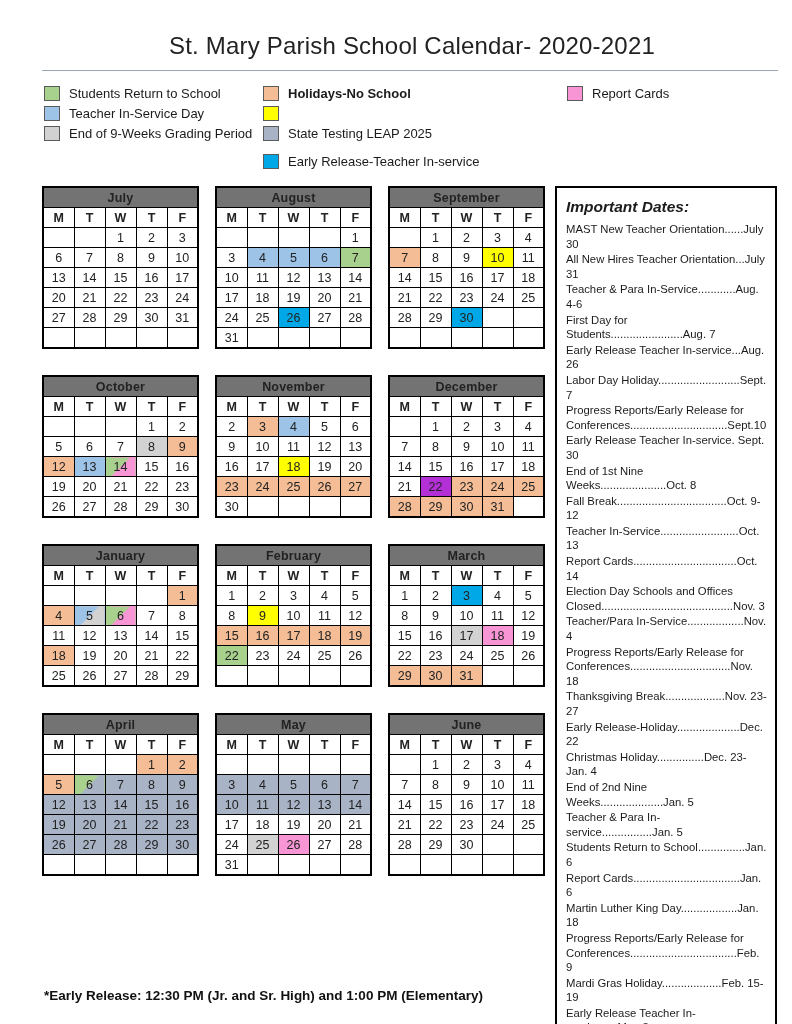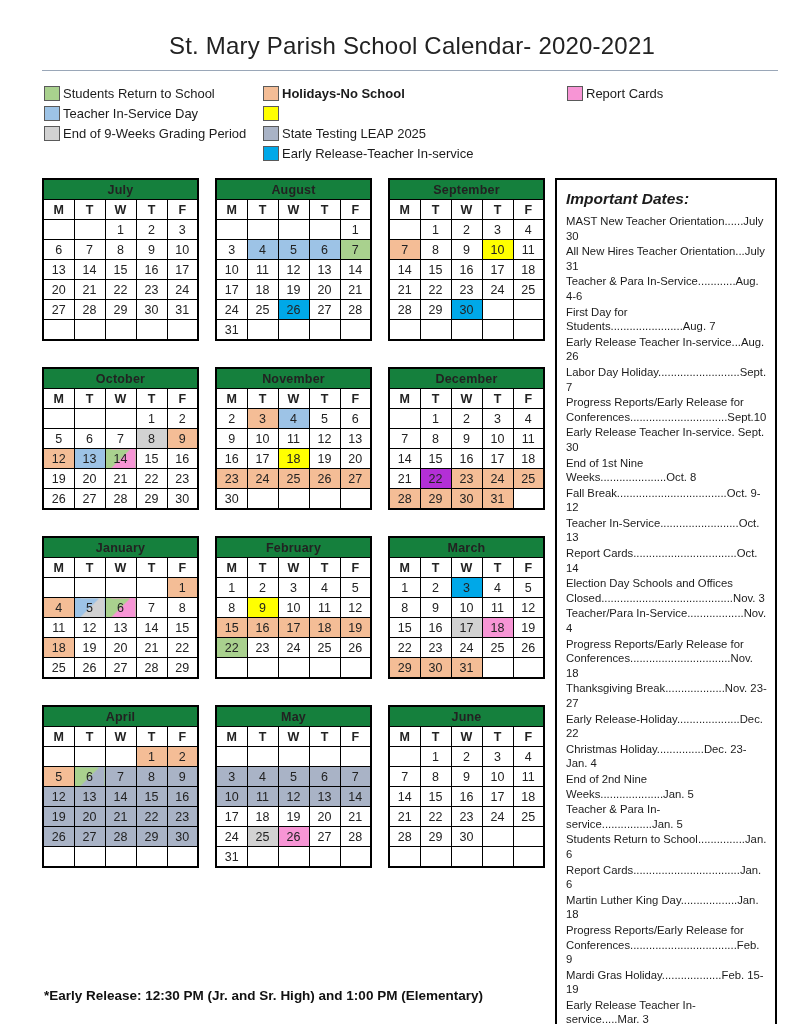--- a/index.html
+++ b/index.html
@@ -4,30 +4,30 @@
 <style>
   html,body{margin:0;padding:0;background:#ffffff;}
   body{width:792px;height:1024px;font-family:"Liberation Sans",sans-serif;color:#1b1b1b;position:relative;overflow:hidden;}
   .page{box-sizing:border-box;width:792px;height:1024px;padding:26px 10px 0 42px;}
 
   .page-title{text-align:center;font-size:24px;font-weight:400;letter-spacing:.2px;color:#222;margin:6px 30px 10px 30px;}
   .title-rule{border:none;border-top:1.5px solid #9aa7b8;margin:0 4px 14px 0;}
 
   
   .legend{display:grid;grid-template-columns:215px 300px 1fr;column-gap:4px;row-gap:3px;margin:0 0 16px 2px;}
-  .legend-item{display:flex;align-items:center;gap:3px;font-size:13px;line-height:17px;}
+  .legend-item{display:flex;align-items:center;gap:9px;font-size:13px;line-height:17px;}
   .legend-swatch{width:16px;height:15px;border:1.5px solid #5a5a5a;flex:0 0 auto;box-sizing:border-box;}
 
   
   .content{display:flex;align-items:flex-start;}
   .months-grid{display:grid;grid-template-columns:repeat(3,157px);column-gap:16px;row-gap:26px;align-items:start;}
 
   table.month{border-collapse:collapse;border:2px solid #000;width:157px;table-layout:fixed;background:#fff;}
   table.month td{border:1px solid #000;text-align:center;padding:0;height:19px;font-size:12.5px;color:#222;overflow:hidden;}
-  td.month-title{background:#15803d;font-weight:700;font-size:15px;height:25px;letter-spacing:.2px;}
+  td.month-title{background:#737373;font-weight:700;font-size:15px;height:25px;letter-spacing:.2px;}
   td.dow{font-weight:700;font-size:9.5px;height:15px;}
 
   
   .sidebar{box-sizing:border-box;width:222px;margin-left:10px;border:2.5px solid #000;padding:8px 8px 8px 9px;height:872px;background:#fff;}
   .sidebar-heading{font-weight:700;font-style:italic;font-size:15.5px;margin:2px 0 6px 0;}
   .id-entry{font-size:11.3px;line-height:14.6px;margin:0 0 1px 0;word-wrap:break-word;}
 
   .footnote{position:absolute;left:44px;top:988px;font-weight:700;font-size:13.5px;color:#111;}
 </style>
 </head>
@@ -58,21 +58,21 @@
         <span class="legend-swatch" style="background: rgb(255, 255, 0);"></span>
       </div>
       <div class="legend-item" style="grid-area: 3 / 1;">
         <span class="legend-swatch" style="background: rgb(210, 210, 210);"></span>
         <span>End of 9-Weeks Grading Period</span>
       </div>
       <div class="legend-item" style="grid-area: 3 / 2;">
         <span class="legend-swatch" style="background: rgb(169, 179, 198);"></span>
         <span>State Testing LEAP 2025</span>
       </div>
-      <div class="legend-item" style="grid-area: 4 / 2;">
+      <div class="legend-item" style="grid-area: 4 / 2; margin-top: 8px;">
         <span class="legend-swatch" style="background: rgb(0, 168, 232);"></span>
         <span>Early Release-Teacher In-service</span>
       </div>
     </div>
 
   <div class="content">
     <div class="months-grid">
         <table class="month">
           <tbody>
             <tr>

